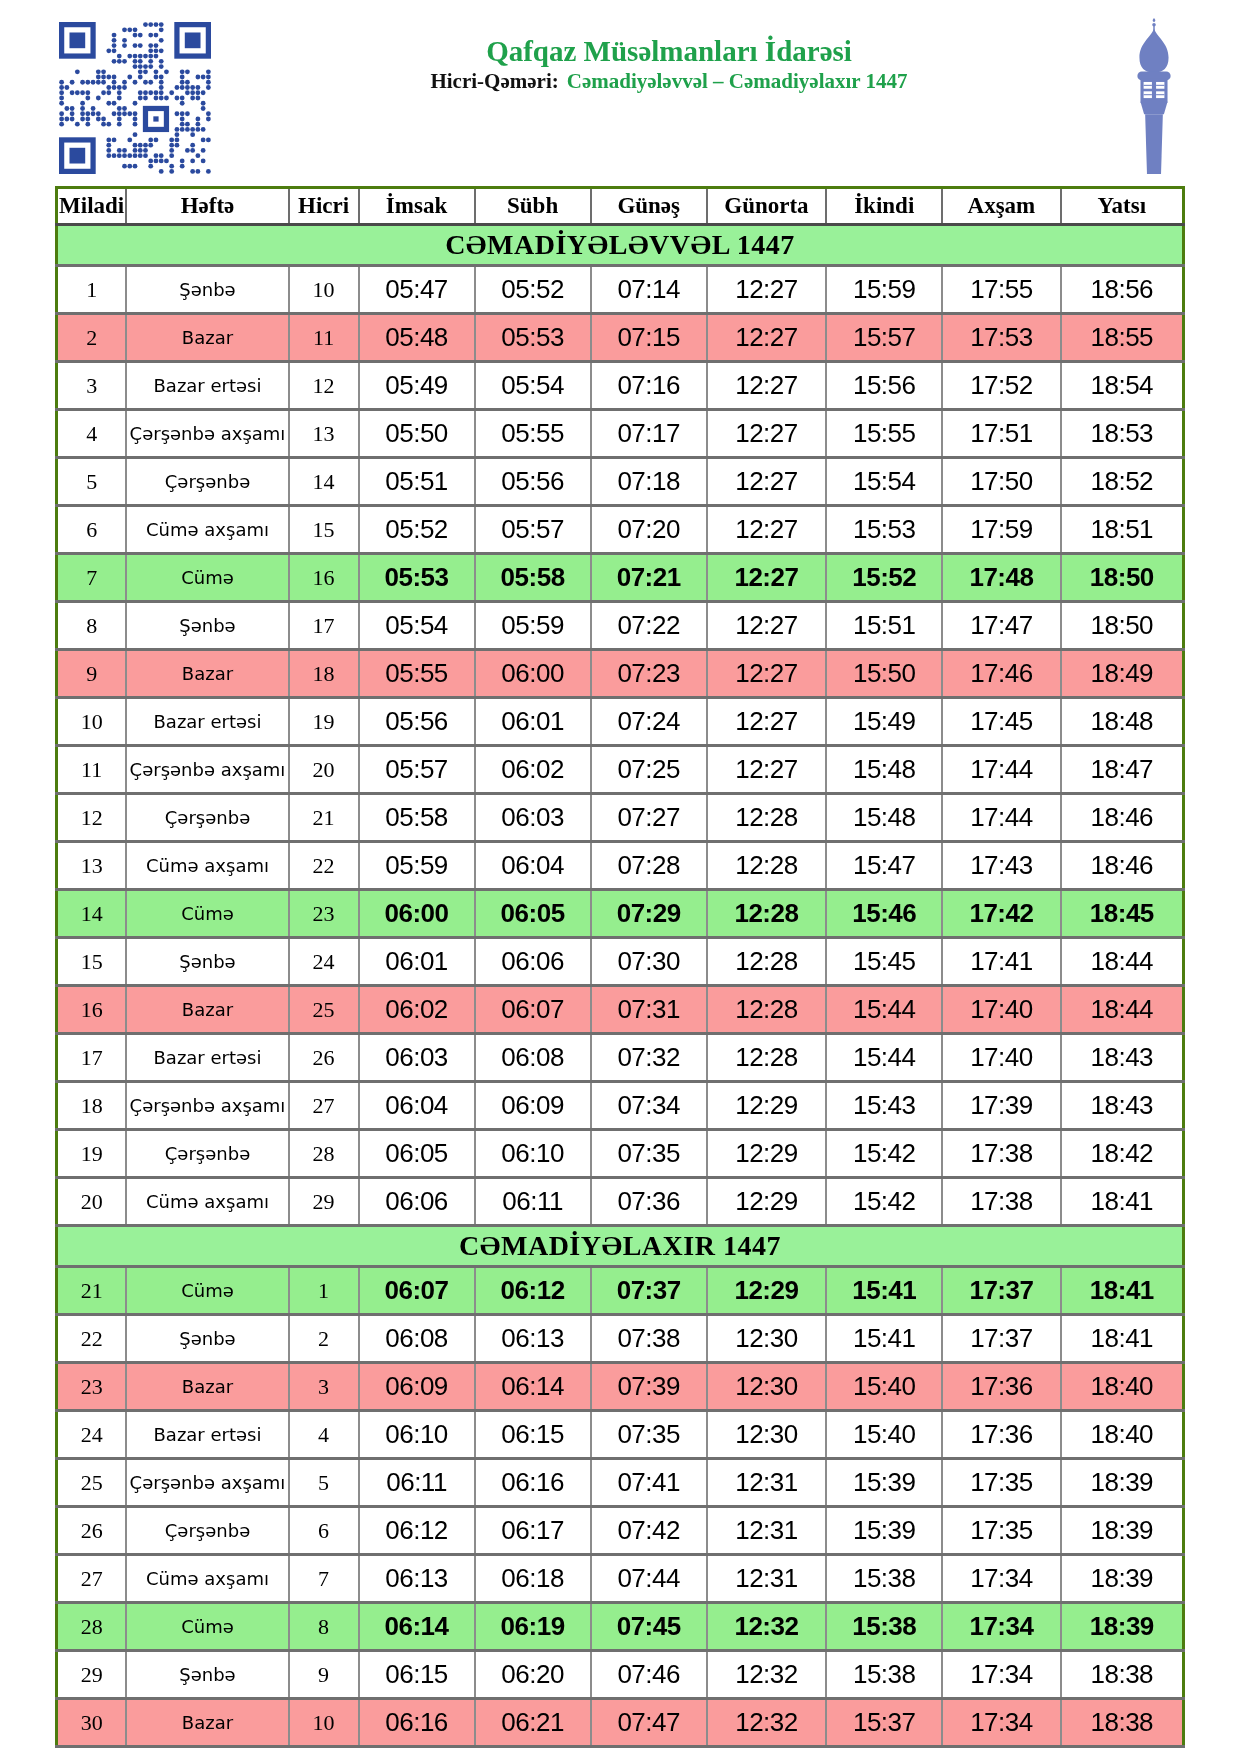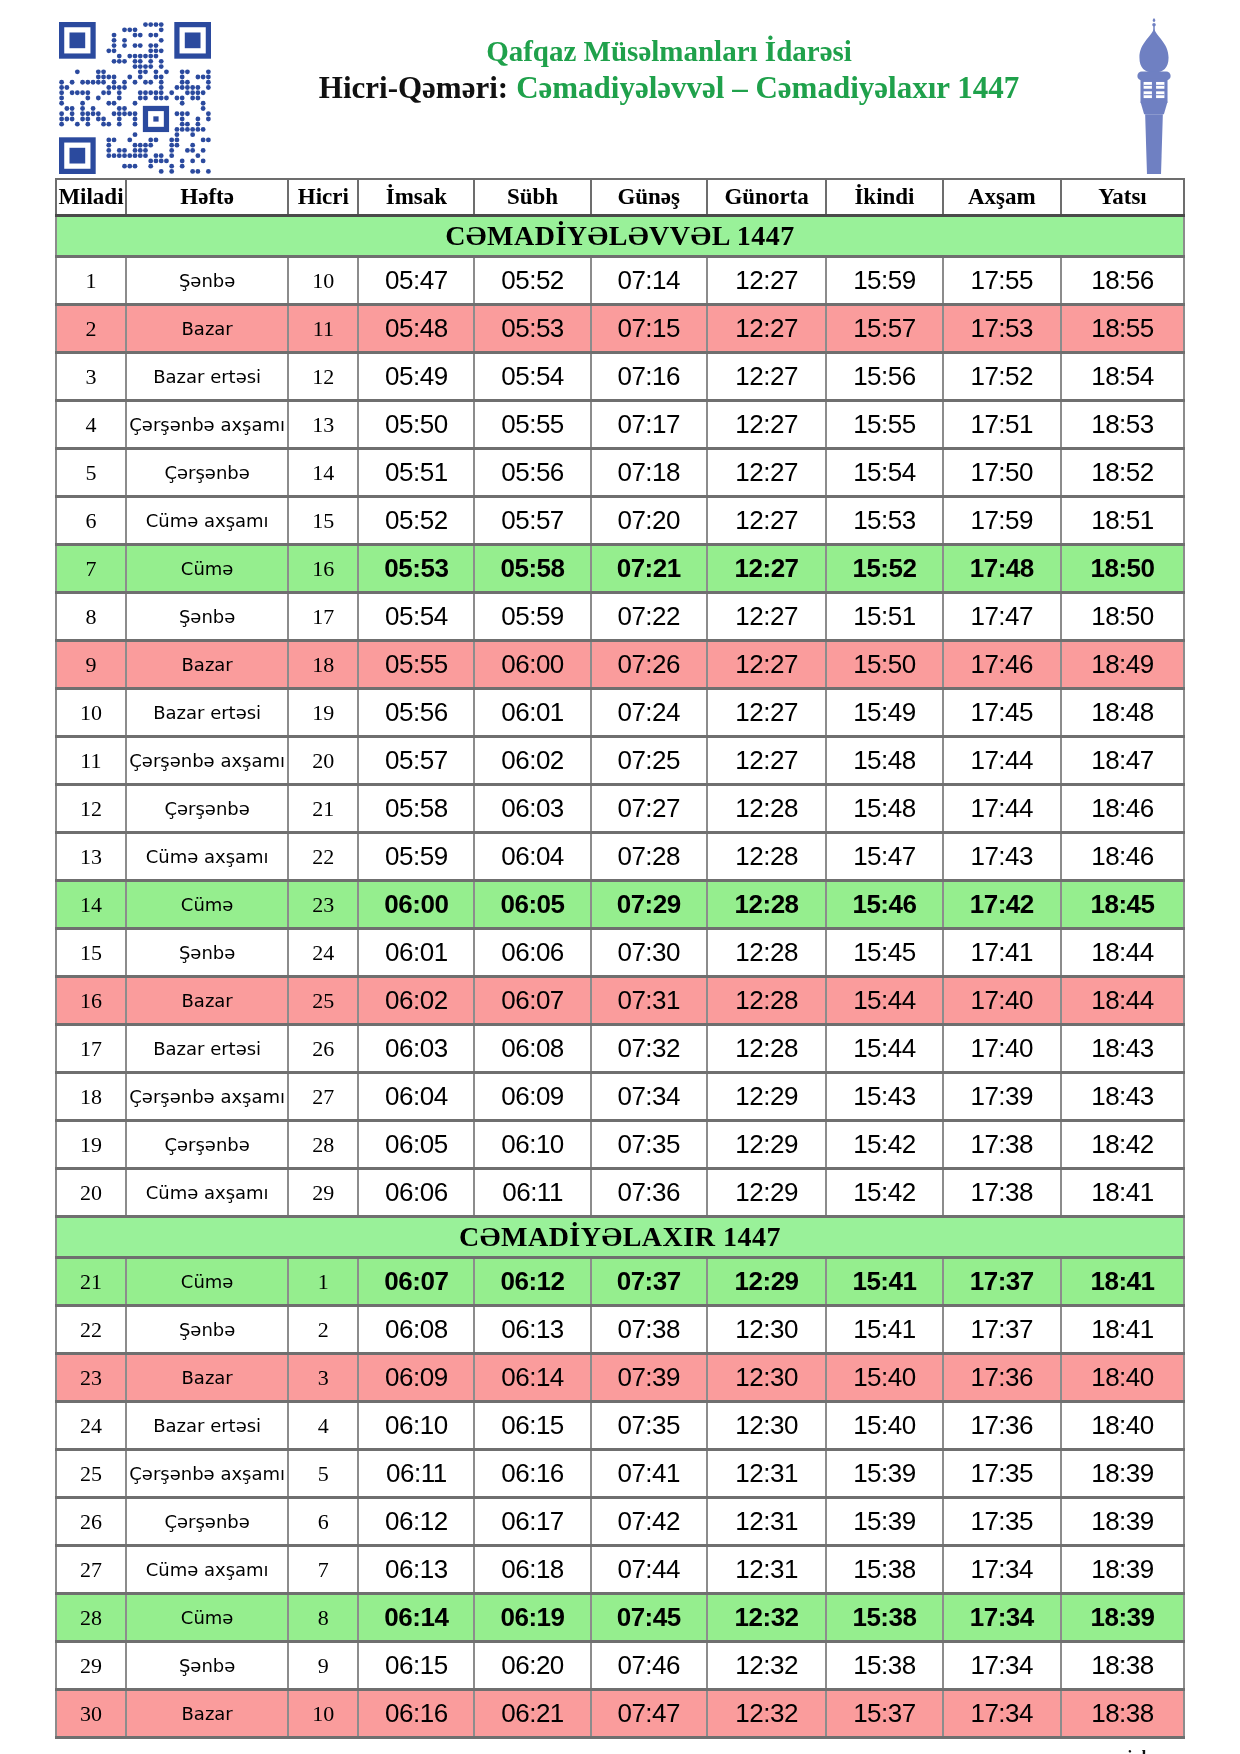--- a/index.html
+++ b/index.html
@@ -13,28 +13,28 @@
   .qr-wrap{width:160px;height:152px;flex:0 0 auto;margin-top:4px;}
   .qr-wrap svg{width:100%;height:100%;}
   .titles{flex:1 1 auto;text-align:center;padding-top:16px;line-height:1.22;}
   .t-org{font-size:29px;font-weight:bold;color:var(--green-text);}
   .t-main{font-size:32px;font-weight:bold;}
   .t-main .nv{color:var(--green-text);}
   .t-main .sep{color:#111;font-weight:normal;padding:0 6px;}
   .t-main .city{color:var(--blue-text);}
   .t-mil{font-size:29px;font-weight:bold;color:#111;}
   .t-mil .val{color:var(--brown-text);margin-left:8px;}
-  .t-hij{font-size:31px;font-weight:bold;color:#111;}
+  .t-hij{font-size:21px;font-weight:bold;color:#111;}
   .t-hij .val{color:var(--green-text);margin-left:8px;}
   .minaret-wrap{width:62px;height:156px;flex:0 0 auto;}
   .minaret-wrap svg{width:100%;height:100%;}
   
   table.namaz{
     width:100%;border-collapse:collapse;table-layout:fixed;
-    border:1px solid #4d7c0f;margin-top:2px;
+    border:3px solid #4d7c0f;margin-top:10px;
   }
   table.namaz th{
     height:34px;background:#fff;color:#000;font-family:"Liberation Serif",serif;
     font-size:23px;font-weight:bold;text-align:center;vertical-align:middle;
     border:2px solid #6d6d6d;border-bottom:3px solid #4a4a4a;padding:0;
   }
   table.namaz td{
     text-align:center;vertical-align:middle;padding:0;color:#000;
     border-left:2px solid #8c8c8c;border-right:2px solid #8c8c8c;
     border-top:3px solid #6f6f6f;border-bottom:3px solid #6f6f6f;
@@ -484,21 +484,21 @@
           <td class="time">15:51</td>
           <td class="time">17:47</td>
           <td class="time">18:50</td>
         </tr>
         <tr class="data-row sunday">
           <td class="num">9</td>
           <td class="day">Bazar</td>
           <td class="num">18</td>
           <td class="time">05:55</td>
           <td class="time">06:00</td>
-          <td class="time">07:26</td>
+          <td class="time">07:23</td>
           <td class="time">12:27</td>
           <td class="time">15:50</td>
           <td class="time">17:46</td>
           <td class="time">18:49</td>
         </tr>
         <tr class="data-row">
           <td class="num">10</td>
           <td class="day">Bazar ertəsi</td>
           <td class="num">19</td>
           <td class="time">05:56</td>

